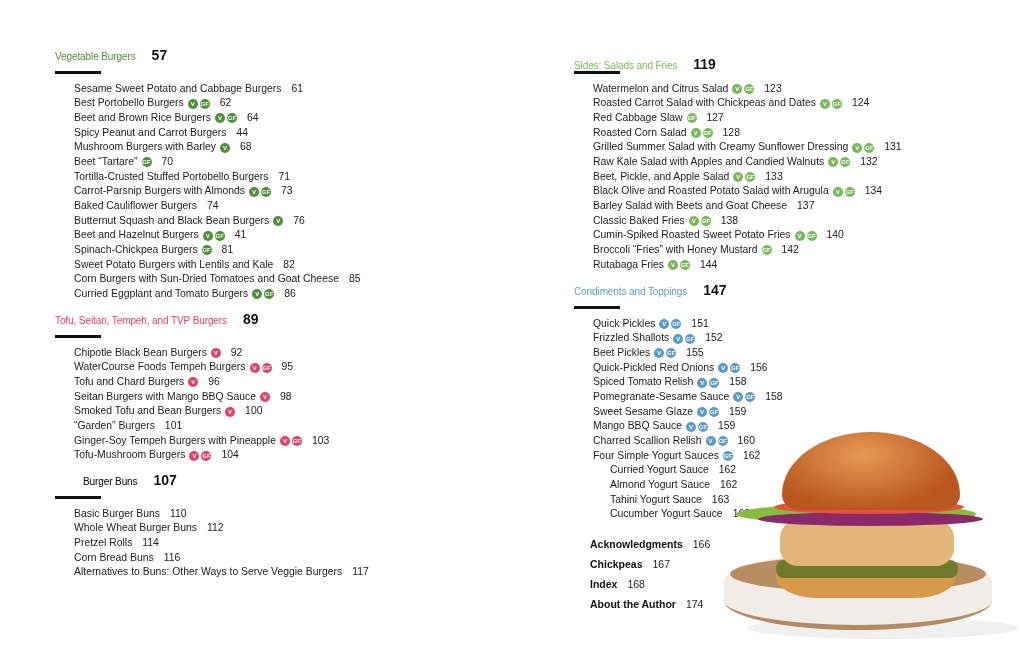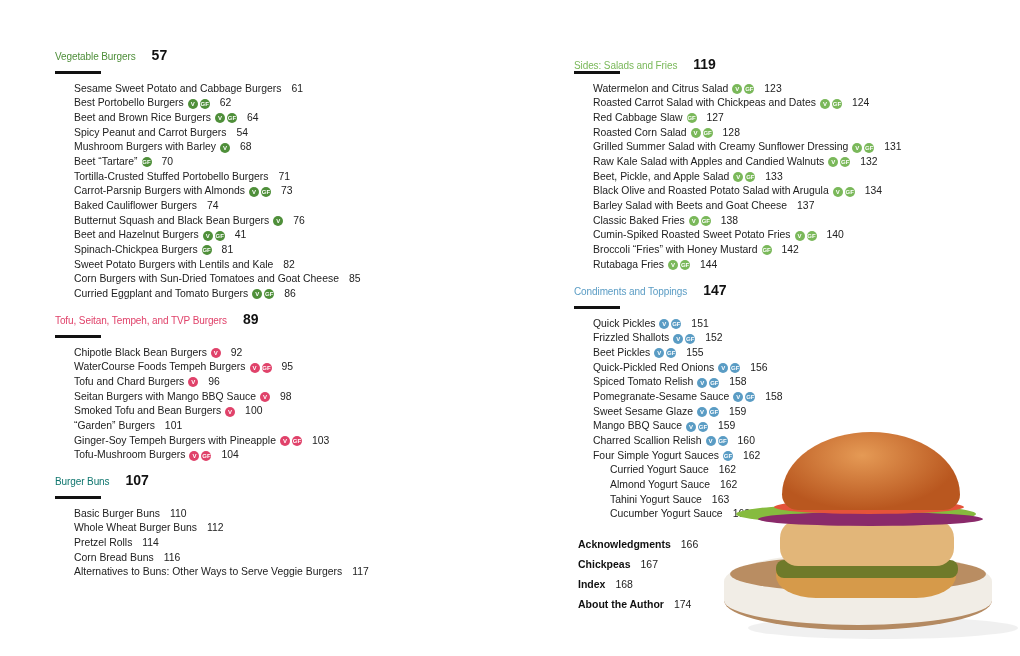--- a/index.html
+++ b/index.html
@@ -25,26 +25,26 @@
   .badge {
     display: inline-block; width: 10px; height: 10px; border-radius: 50%;
     color: #fff; font-size: 6px; font-weight: bold; line-height: 10px; text-align: center;
     margin-left: 2px;
   }
   .badges { display: inline-flex; margin-left: 2px; }
   .th-green .sec-title { color: #4f8f3a; }
   .th-green .badge { background: #4f8f3a; }
   .th-pink .sec-title { color: #e0426a; }
   .th-pink .badge { background: #e0426a; }
-  .th-gold .sec-title { color: #0f766e; }
+  .th-gold .sec-title { color: #000000; margin-left: 28px; }
   .th-lime .sec-title { color: #7ab85a; margin-top: 13px; }
   .th-lime .badge { background: #7ab85a; }
   .th-blue .sec-title { color: #5a9cc4; }
   .th-blue .badge { background: #5a9cc4; }
-  .back-matter { position: absolute; left: 4px; top: 534px; }
+  .back-matter { position: absolute; left: 16px; top: 534px; }
   .bm-item { height: 20px; font-size: 10.5px; line-height: 20px; display: flex; white-space: nowrap; }
   .bm-item .name { font-weight: bold; color: #111; }
   .bm-item .page { margin-left: 10px; color: #222; }
 
   
   .burger { position: absolute; left: 718px; top: 432px; width: 302px; height: 224px; }
   .plate-shadow { position: absolute; left: 30px; top: 185px; width: 270px; height: 22px; border-radius: 50%; background: rgba(0,0,0,0.06); }
   .plate { position: absolute; left: 6px; top: 120px; width: 268px; height: 78px; border-radius: 50% / 38%; background: #f1ede6; border-bottom: 5px solid #b48a62; box-sizing: border-box; }
   .plate-rim { position: absolute; left: 12px; top: 124px; width: 256px; height: 36px; border-radius: 50%; background: #b98d62; }
   .bottom-bun { position: absolute; left: 58px; top: 136px; width: 180px; height: 30px; border-radius: 0 0 40px 40px / 0 0 22px 22px; background: #d69a4a; }
@@ -81,21 +81,21 @@
         <div class="entry">
           <span class="name">Beet and Brown Rice Burgers</span>
           <span class="badges">
             <span class="badge">V</span>
             <span class="badge">GF</span>
           </span>
           <span class="page">64</span>
         </div>
         <div class="entry">
           <span class="name">Spicy Peanut and Carrot Burgers</span>
-          <span class="page">54</span>
+          <span class="page">44</span>
         </div>
         <div class="entry">
           <span class="name">Mushroom Burgers with Barley</span>
           <span class="badges">
             <span class="badge">V</span>
           </span>
           <span class="page">68</span>
         </div>
         <div class="entry">
           <span class="name">Beet “Tartare”</span>

